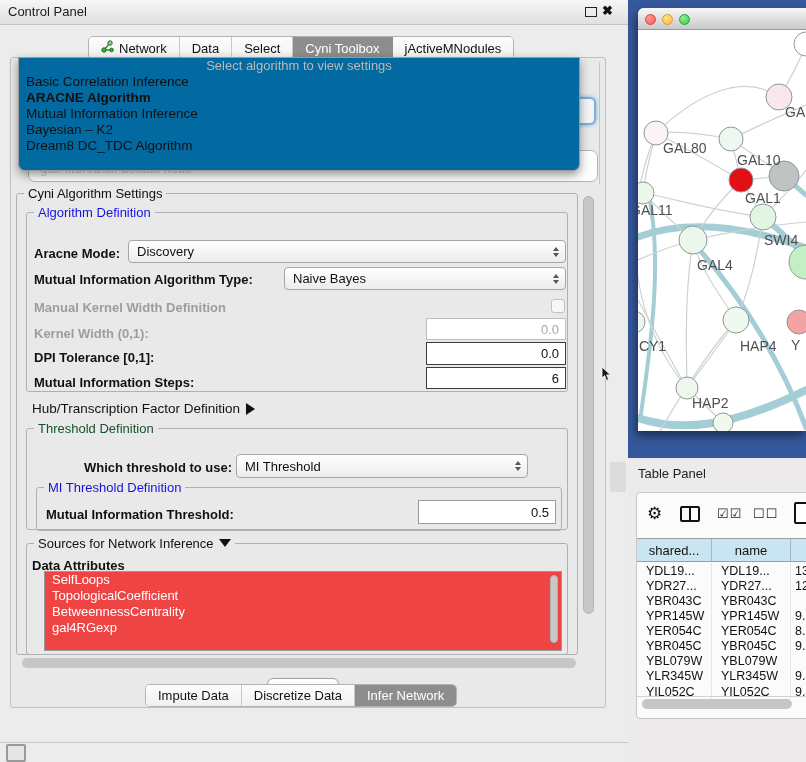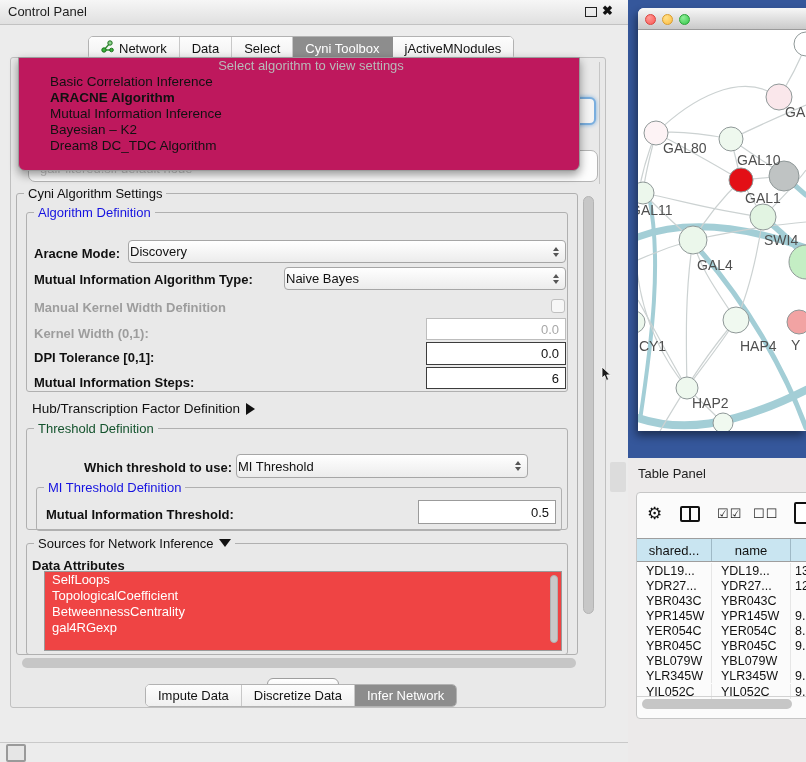--- a/index.html
+++ b/index.html
@@ -18,43 +18,43 @@
     overflow:hidden;background:#fbfbfb;}
   .tab{font-size:13px;padding:3px 12px;border-right:1px solid #c8c8c8;display:flex;
     align-items:center;gap:5px;background:linear-gradient(#fdfdfd,#f0f0f0);white-space:nowrap;}
   .tab:last-child{border-right:none;}
   .tab.sel{background:#8d8d8d;color:#fff;border-right-color:#8d8d8d;}
 
   .panel{position:absolute;left:10px;top:57px;width:596px;height:651px;
     background:#e9e9e9;border:1px solid #c0c0c0;border-radius:3px;box-sizing:border-box;}
 
   
-  .popup{position:absolute;left:18px;top:57px;width:562px;height:114px;background:#be185d;
+  .popup{position:absolute;left:18px;top:57px;width:562px;height:114px;background:#0369a1;
     border:1px solid #9b9b9b;border-radius:0 0 7px 7px;box-shadow:0 4px 10px rgba(0,0,0,.4);
-    z-index:50;box-sizing:border-box;padding-left:24px;}
+    z-index:50;box-sizing:border-box;}
   .dd-ph{height:16px;line-height:16px;text-align:center;color:#b9b9b9;font-size:13px;}
   .dd-item{height:16px;line-height:16px;padding-left:7px;font-size:13.5px;color:#111;}
   .dd-item.bold{font-weight:bold;}
 
   
   .ghost-combo{position:absolute;left:28px;top:150px;width:570px;height:32px;
     background:#fdfdfd;border:1px solid #b4b4b4;border-radius:7px;z-index:4;box-sizing:border-box;}
   .ghost-text{position:absolute;left:40px;top:161px;font-size:13px;color:#c9c9c9;z-index:5;}
   .ghost-btn{position:absolute;left:556px;top:97px;width:40px;height:28px;border-radius:6px;
     border:2px solid #7aaede;box-shadow:0 0 4px #7aaede;background:#f4f4f4;z-index:5;box-sizing:border-box;}
   .vline{position:absolute;background:#c6c6c6;width:1px;}
 
   .grp{position:absolute;border:1px solid #b0b0b0;border-radius:3px;box-sizing:border-box;}
   .grp-title{position:absolute;background:#e9e9e9;padding:0 4px;font-size:13px;white-space:nowrap;z-index:3;}
   .blue{color:#1512e0;} .green{color:#14532d;}
   .lbl{position:absolute;font-size:13px;white-space:nowrap;}
   .b{font-weight:bold;} .dis{color:#9d9d9d;}
 
   .combo{position:absolute;background:linear-gradient(#ffffff,#ececec);border:1px solid #a6a6a6;
-    border-radius:4px;font-size:13px;display:flex;align-items:center;padding-left:1px;box-sizing:border-box;}
+    border-radius:4px;font-size:13px;display:flex;align-items:center;padding-left:8px;box-sizing:border-box;}
   .spin{position:absolute;right:6px;top:50%;transform:translateY(-50%);display:flex;
     flex-direction:column;align-items:center;gap:2px;}
   .au{width:0;height:0;border-left:3.5px solid transparent;border-right:3.5px solid transparent;
     border-bottom:4px solid #555;}
   .ad{width:0;height:0;border-left:3.5px solid transparent;border-right:3.5px solid transparent;
     border-top:4px solid #555;}
 
   .field{position:absolute;background:#fff;border:1px solid #9b9b9b;font-size:13px;display:flex;
     align-items:center;justify-content:flex-end;padding-right:6px;box-sizing:border-box;}
   .field.strong{border:1.5px solid #3c3c3c;}

